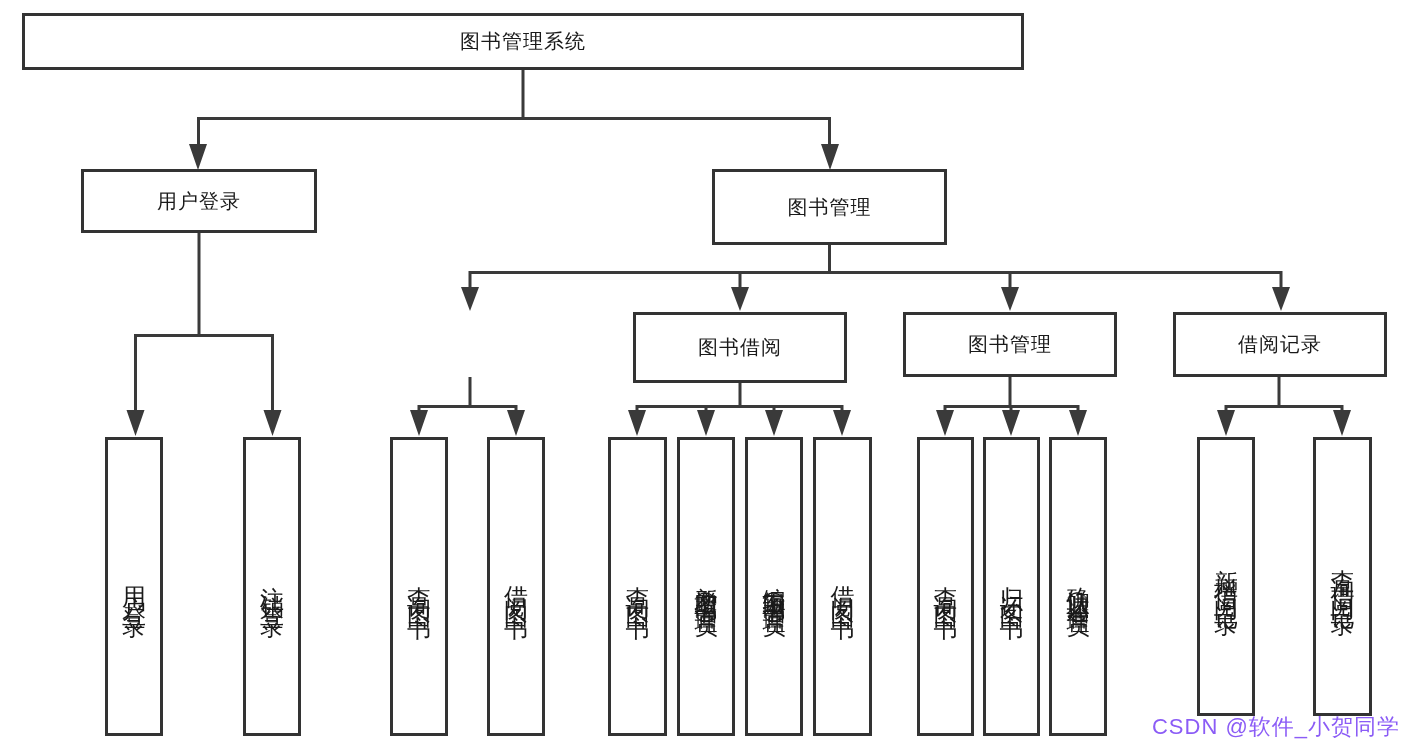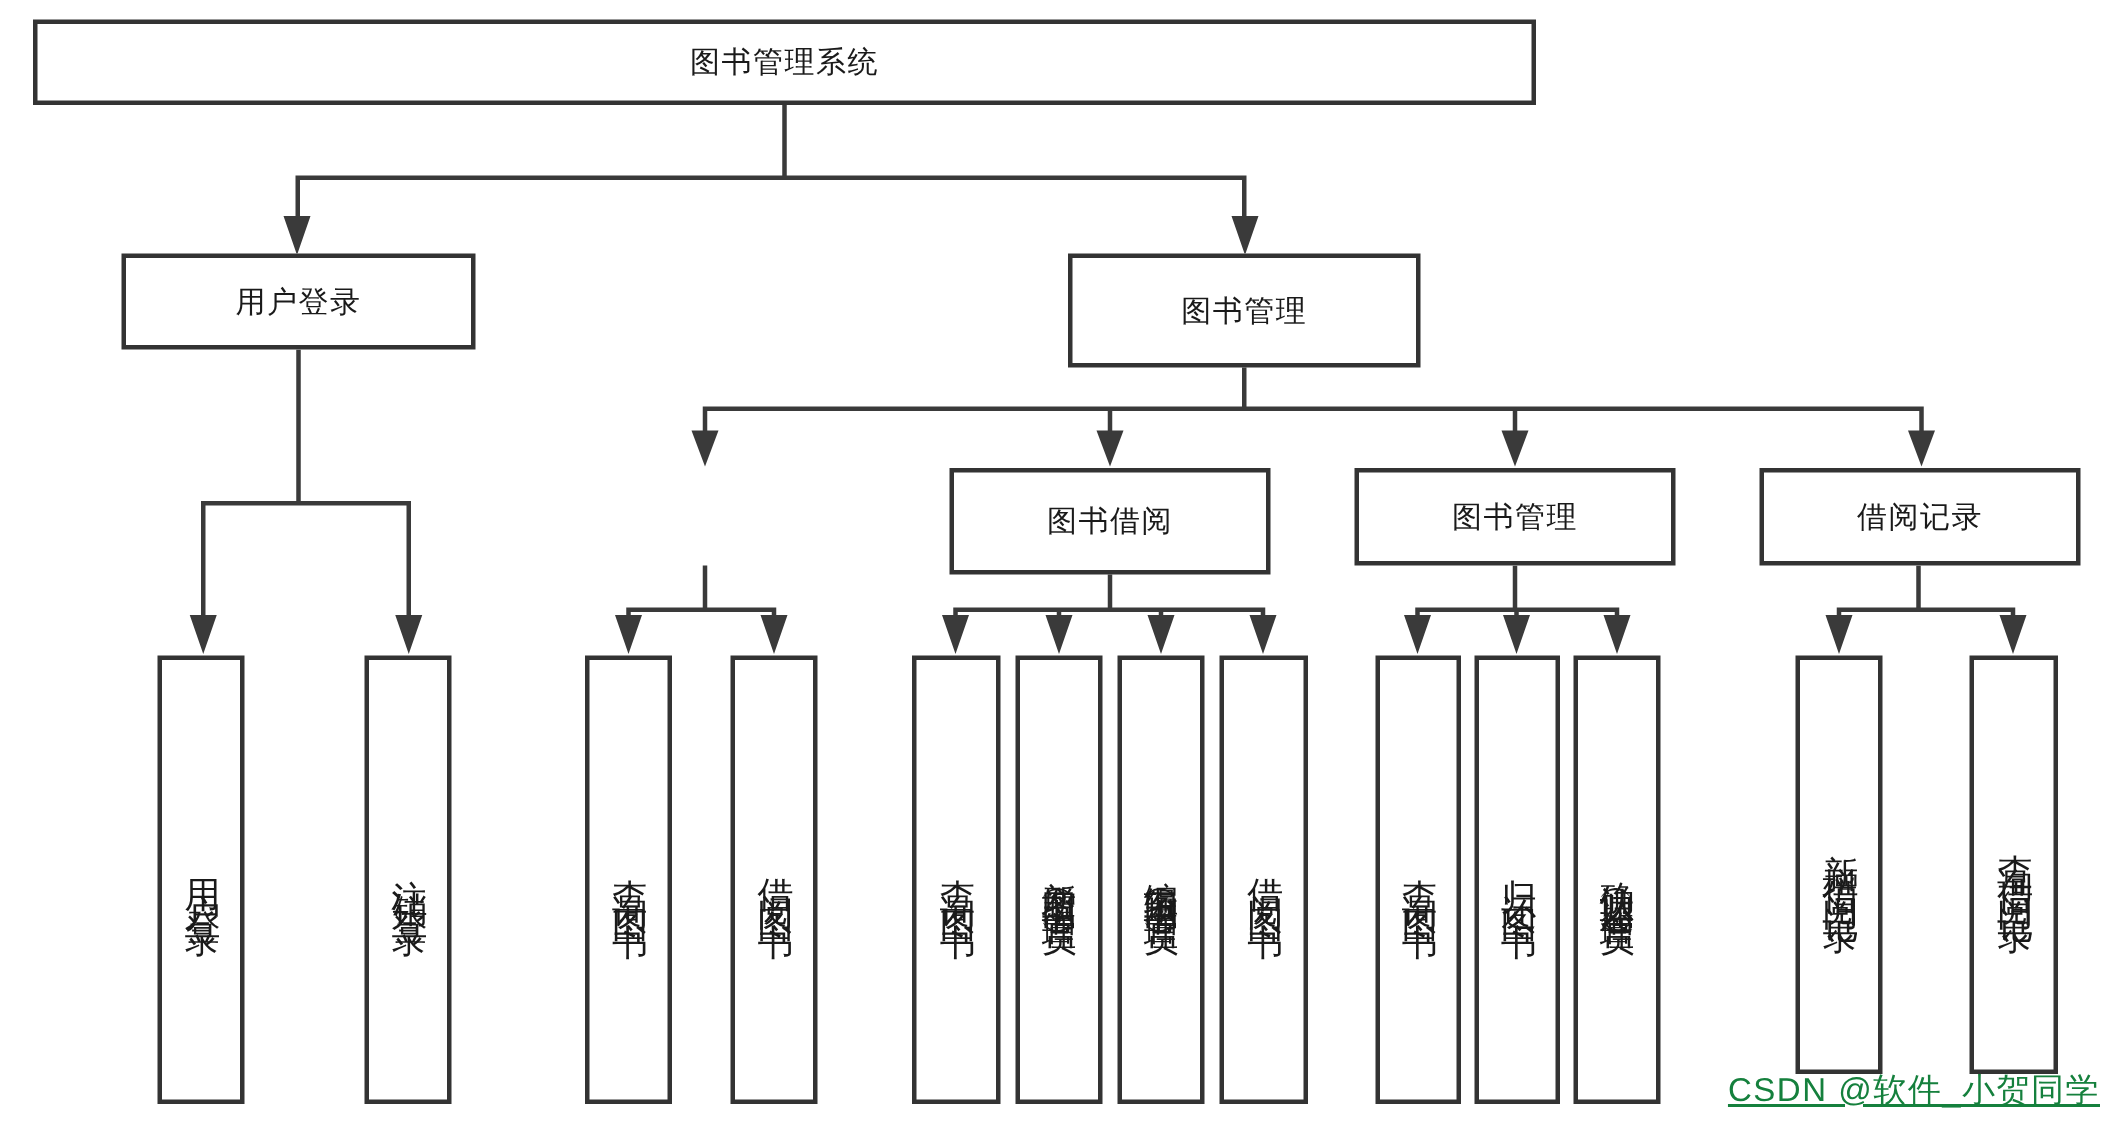--- a/index.html
+++ b/index.html
@@ -61,24 +61,23 @@
   }
   .leaf.medium .vlabel {
     letter-spacing: 9px;
   }
   .watermark {
     position: absolute;
     right: 5px;
     bottom: 5px;
     z-index: 3;
     font-size: 22px;
-    color: #15803d;
+    color: #8b5cf6;
     letter-spacing: 1px;
     white-space: nowrap;
-    text-decoration: underline;
   }
 </style>
 </head>
 <body>
 
 <div class="canvas">
 
   <svg class="connectors" width="1405" height="747" viewBox="0 0 1405 747">
     <path class="line" d="
       M523 70 V120

